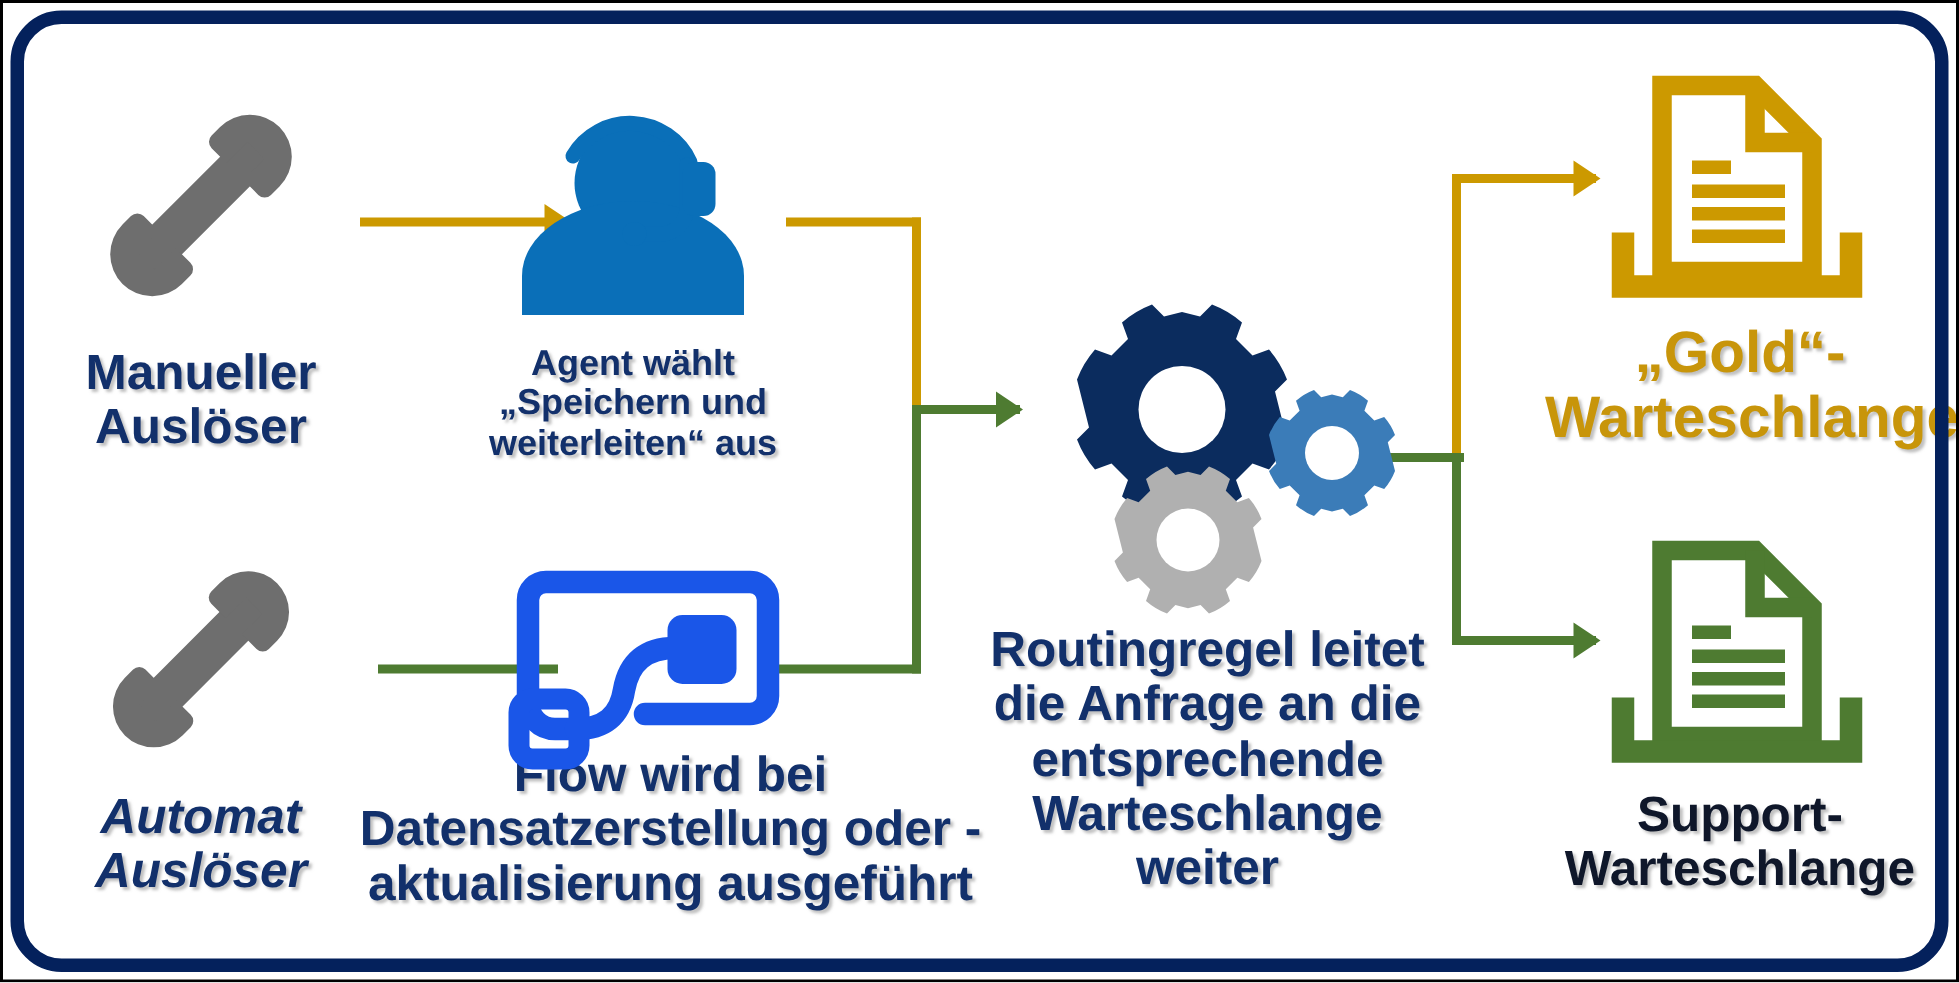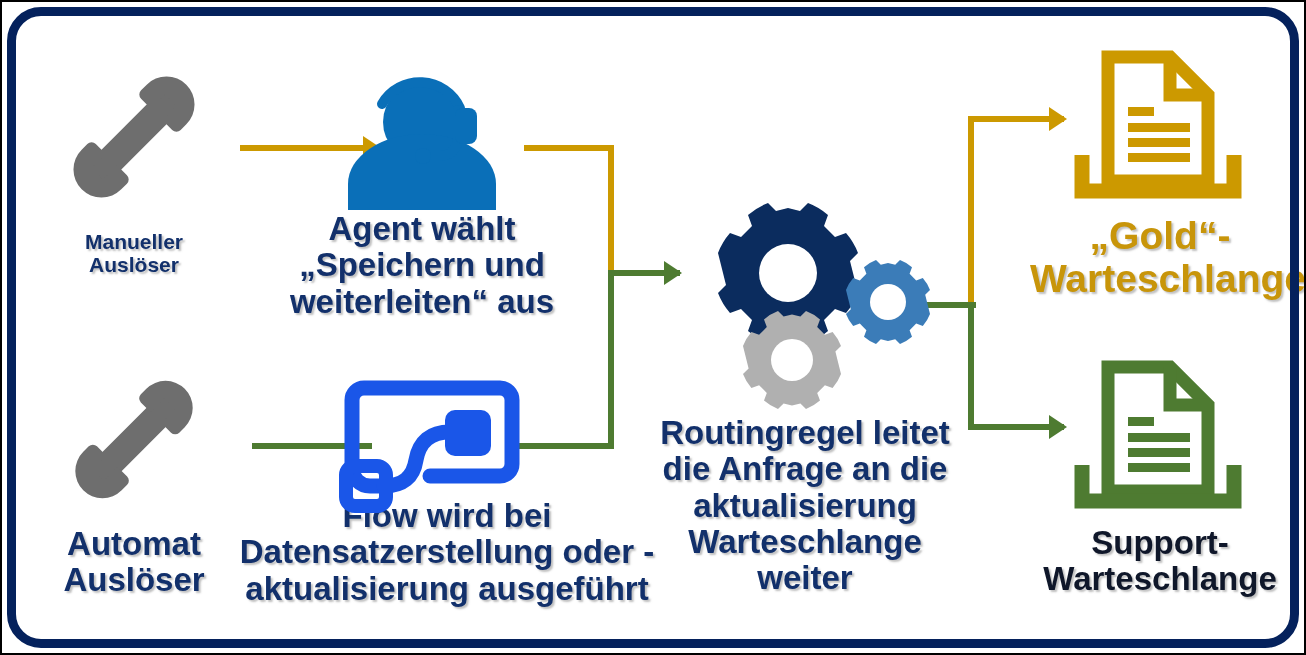--- a/index.html
+++ b/index.html
@@ -108,53 +108,53 @@
   <div class="node" style="left:22px;top:55px;width:224px;">
     <div class="icon-wrap" style="height:165px;">
       <svg width="224" height="165" viewBox="0 0 224 165" aria-hidden="true">
         <g transform="translate(112,82) rotate(-45) translate(-112,-82)" fill="#6e6e6e">
           <rect x="46" y="68" width="132" height="28" rx="4"></rect>
           <path d="M66 54 h8 a6 6 0 0 1 6 6 v14 h-20 v16 h20 v14 a6 6 0 0 1 -6 6 h-8 a28 28 0 0 1 0 -56 z"></path>
           <path d="M158 54 h-8 a6 6 0 0 0 -6 6 v14 h20 v16 h-20 v14 a6 6 0 0 0 6 6 h8 a28 28 0 0 0 0 -56 z"></path>
         </g>
       </svg>
     </div>
-    <div class="caption cap-navy" style="font-size:21px;margin-top:10px;">Manueller
+    <div class="caption cap-navy" style="font-size:33px;margin-top:10px;">Manueller
 Auslöser</div>
   </div>
 
   <div class="node" style="left:272px;top:60px;width:300px;">
     <div class="icon-wrap" style="height:150px;">
       <svg width="300" height="150" viewBox="0 0 300 150" aria-hidden="true">
         <g fill="#0a6fb8">
           <circle cx="150" cy="62" r="39"></circle>
           <path d="M150 150 h-74 v-26 a74 50 0 0 1 148 0 v26 z"></path>
         </g>
         <path d="M110 44 a44 44 0 0 1 78 4" fill="none" stroke="#0a6fb8" stroke-width="10" stroke-linecap="round"></path>
         <path d="M186 50 v28 a18 18 0 0 1 -18 18 h-18" fill="none" stroke="#0a6fb8" stroke-width="10" stroke-linecap="round"></path>
         <rect x="183" y="48" width="22" height="36" rx="8" fill="#0a6fb8"></rect>
         <circle cx="151" cy="96" r="8" fill="#0a6fb8"></circle>
       </svg>
     </div>
-    <div class="caption cap-navy" style="font-size:33px;margin-top:1px;">Agent wählt
+    <div class="caption cap-navy" style="font-size:24px;margin-top:20px;">Agent wählt
 „Speichern und
 weiterleiten“ aus</div>
   </div>
 
   <div class="node" style="left:22px;top:360px;width:224px;">
     <div class="icon-wrap" style="height:160px;">
       <svg width="224" height="160" viewBox="0 0 224 165" aria-hidden="true">
         <g transform="translate(112,82) rotate(-45) translate(-112,-82)" fill="#6e6e6e">
           <rect x="46" y="68" width="132" height="28" rx="4"></rect>
           <path d="M66 54 h8 a6 6 0 0 1 6 6 v14 h-20 v16 h20 v14 a6 6 0 0 1 -6 6 h-8 a28 28 0 0 1 0 -56 z"></path>
           <path d="M158 54 h-8 a6 6 0 0 0 -6 6 v14 h20 v16 h-20 v14 a6 6 0 0 0 6 6 h8 a28 28 0 0 0 0 -56 z"></path>
         </g>
       </svg>
     </div>
-    <div class="caption cap-navy" style="font-size:33px;margin-top:6px;">Automat
+    <div class="caption cap-navy" style="font-size:33px;margin-top:6px;font-style:italic;">Automat
 Auslöser</div>
   </div>
 
   <div class="node" style="left:232px;top:378px;width:430px;">
     <div class="icon-wrap" style="height:120px;">
       <svg width="430" height="120" viewBox="0 0 430 120" aria-hidden="true">
         <path d="M152 108 h-14 a18 18 0 0 1 -18 -18 v-68 a12 12 0 0 1 12 -12 h136 a12 12 0 0 1 12 12 v64 a12 12 0 0 1 -12 12 h-70" fill="none" stroke="#1a56e8" stroke-width="15" stroke-linecap="round" stroke-linejoin="round"></path>
         <path d="M152 108 q28 0 32 -26 q5 -28 34 -28" fill="none" stroke="#1a56e8" stroke-width="15" stroke-linecap="round"></path>
         <rect x="213" y="32" width="46" height="46" rx="10" fill="#1a56e8"></rect>
         <rect x="114" y="88" width="40" height="40" rx="9" fill="none" stroke="#1a56e8" stroke-width="14"></rect>
@@ -184,21 +184,21 @@
         <circle cx="248" cy="97" r="18" fill="#ffffff"></circle>
 
         <g fill="#b0b0b0" transform="translate(152,155) scale(0.70)">
           <path d="M0,-65 L12,-62 L20,-70 A66,66 0 0 1 40,-58 L36,-47 L47,-36 L58,-40 A66,66 0 0 1 70,-20 L62,-12 L65,0 L70,20 A66,66 0 0 1 58,40 L47,36 L36,47 L40,58 A66,66 0 0 1 20,70 L12,62 L0,65 L-12,62 L-20,70 A66,66 0 0 1 -40,58 L-36,47 L-47,36 L-58,40 A66,66 0 0 1 -70,20 L-62,12 L-65,0 L-70,-20 A66,66 0 0 1 -58,-40 L-47,-36 L-36,-47 L-40,-58 A66,66 0 0 1 -20,-70 L-12,-62 Z"></path>
         </g>
         <circle cx="152" cy="155" r="21" fill="#ffffff"></circle>
       </svg>
     </div>
     <div class="caption cap-navy" style="font-size:33px;margin-top:10px;">Routingregel leitet
 die Anfrage an die
-aktualisierung
+entsprechende
 Warteschlange
 weiter</div>
   </div>
 
   <div class="node" style="left:1030px;top:45px;width:260px;">
     <div class="icon-wrap" style="height:160px;">
       <svg width="260" height="160" viewBox="0 0 260 160" aria-hidden="true">
         <g stroke="#cc9900" fill="none">
           <path d="M78 12 h62 l38 38 v86 h-100 z" stroke-width="13" stroke-linejoin="miter"></path>
           <path d="M140 12 v38 h38" stroke-width="13" stroke-linejoin="miter"></path>

